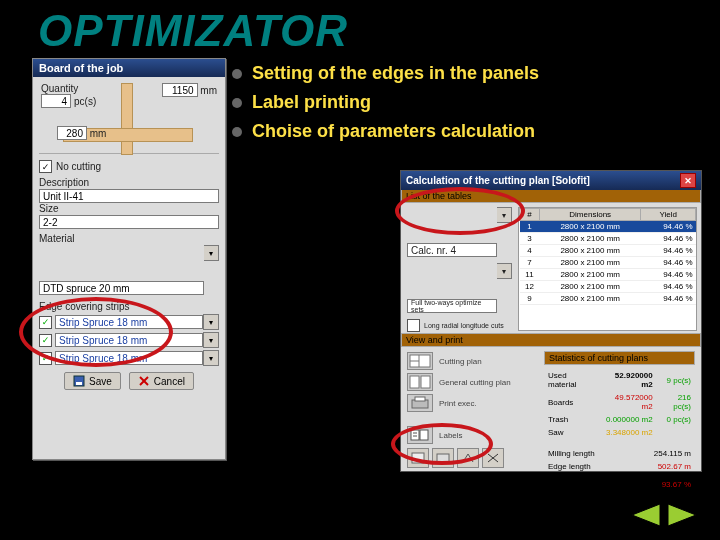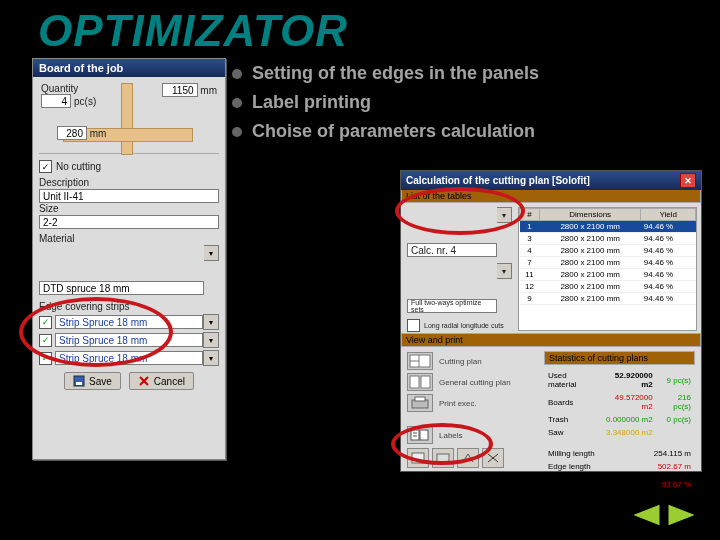--- a/index.html
+++ b/index.html
@@ -1,19 +1,19 @@
 <!DOCTYPE html>
 <html><head>
 <meta charset="utf-8">
 <style>
   html,body{margin:0;padding:0;width:720px;height:540px;background:#000;font-family:Arial,Helvetica,sans-serif;overflow:hidden;}
   .slide{position:relative;width:720px;height:540px;}
   .title{position:absolute;left:38px;top:6px;color:#008080;font-size:44px;font-weight:bold;font-style:italic;letter-spacing:1px;}
   
-  .bullets{position:absolute;left:232px;top:60px;color:#a3a3a3;font-size:18px;font-weight:bold;line-height:1.5;}
+  .bullets{position:absolute;left:232px;top:60px;color:#fde047;font-size:18px;font-weight:bold;line-height:1.5;}
   .bullets .b{display:flex;align-items:center;margin-bottom:2px;}
   .bullets .dot{width:10px;height:10px;border-radius:50%;background:#666;margin-right:10px;flex:none;}
   
   .panel1{position:absolute;left:32px;top:58px;width:192px;height:400px;background:#dcdcdc;border:1px solid #888;box-shadow:1px 1px 0 #555;font-size:10px;color:#000;}
   .p1titlebar{background:linear-gradient(#2b4e8f,#162a55);color:#fff;font-size:11px;font-weight:bold;padding:3px 6px;}
   .p1body{padding:6px 6px 4px 6px;position:relative;}
   .inp{background:#fff;border:1px solid #7a7a7a;height:14px;font-size:10px;padding:0 3px;box-sizing:border-box;display:inline-flex;align-items:center;}
   .lab{font-size:10px;color:#222;}
   .diagram{position:relative;height:70px;border-bottom:1px solid #aaa;margin-bottom:6px;}
   .diag-vert{position:absolute;left:82px;top:0;width:10px;height:70px;background:#e7c08a;border:1px solid #b79255;}
@@ -38,21 +38,21 @@
   .ring{position:absolute;border:4px solid #c8161b;border-radius:50%;pointer-events:none;}
   
   .panel2{position:absolute;left:400px;top:170px;width:300px;height:300px;background:#dcdcdc;border:1px solid #555;font-size:9px;color:#222;}
   .p2titlebar{background:linear-gradient(#2b4e8f,#162a55);color:#fff;font-size:10px;font-weight:bold;padding:2px 5px;display:flex;justify-content:space-between;align-items:center;}
   .p2titlebar .xbtn{width:14px;height:13px;background:#d44;color:#fff;font-size:9px;display:flex;align-items:center;justify-content:center;border:1px solid #900;}
   .p2top{display:flex;height:130px;}
   .p2left{width:115px;padding:4px 4px 2px 6px;box-sizing:border-box;}
   .p2right{flex:1;background:#fff;border:1px solid #999;margin:4px 4px 2px 2px;overflow:hidden;}
   .tbl{width:100%;border-collapse:collapse;font-size:8px;}
   .tbl th{background:#d4d0c8;border:1px solid #aaa;padding:1px 2px;font-weight:normal;color:#000;}
-  .tbl td{border-bottom:1px solid #eee;padding:1px 3px;color:#000;}
+  .tbl td{border-bottom:1px solid #eee;padding:1px 3px;text-align:right;color:#000;}
   .tbl td.hl{background:#184a9c;color:#fff;}
   .tbl td.num{text-align:center;width:14px;}
   .section-title{background:#a16207;border:1px solid #aaa;font-size:9px;padding:1px 4px;color:#000;}
   .p2bottom{display:flex;height:150px;}
   .p2bleft{width:115px;padding:2px 4px 4px 6px;box-sizing:border-box;}
   .tool{display:flex;align-items:center;gap:6px;margin:3px 0;height:18px;}
   .tool .ticon{width:24px;height:16px;background:#ccc;border:1px solid #888;display:flex;align-items:center;justify-content:center;}
   .tool .tlab{font-size:8px;color:#444;}
   .p2bright{flex:1;padding:4px 6px 4px 2px;box-sizing:border-box;margin-left:26px;}
   .stats{width:100%;font-size:8px;}
@@ -107,21 +107,21 @@
       <div class="chkrow">
         <span class="chk">✓</span>
         <span class="lab">No cutting</span>
       </div>
       <div class="lab">Description</div>
       <div class="inp field">Unit II-41</div>
       <div class="lab" style="">Size</div>
       <div class="inp field">2-2</div>
       <div class="lab" style="margin-top:4px;">Material</div>
       <div class="combo field">
-        <span class="inp">DTD spruce 18 mm</span>
+        <span class="inp">DTD spruce 20 mm</span>
         <span class="arr">▾</span>
       </div>
       <div class="lab" style="margin-top:6px;">Edge covering strips</div>
       <div class="strips">
         <div class="row">
             <span class="chk">✓</span>
             <span class="inp">Strip Spruce 18 mm</span>
             <span class="arr" style="width:14px;height:14px;border:1px solid #7a7a7a;display:flex;align-items:center;justify-content:center;font-size:8px;background:#d4d0c8;">▾</span>
           </div>
         <div class="row">

